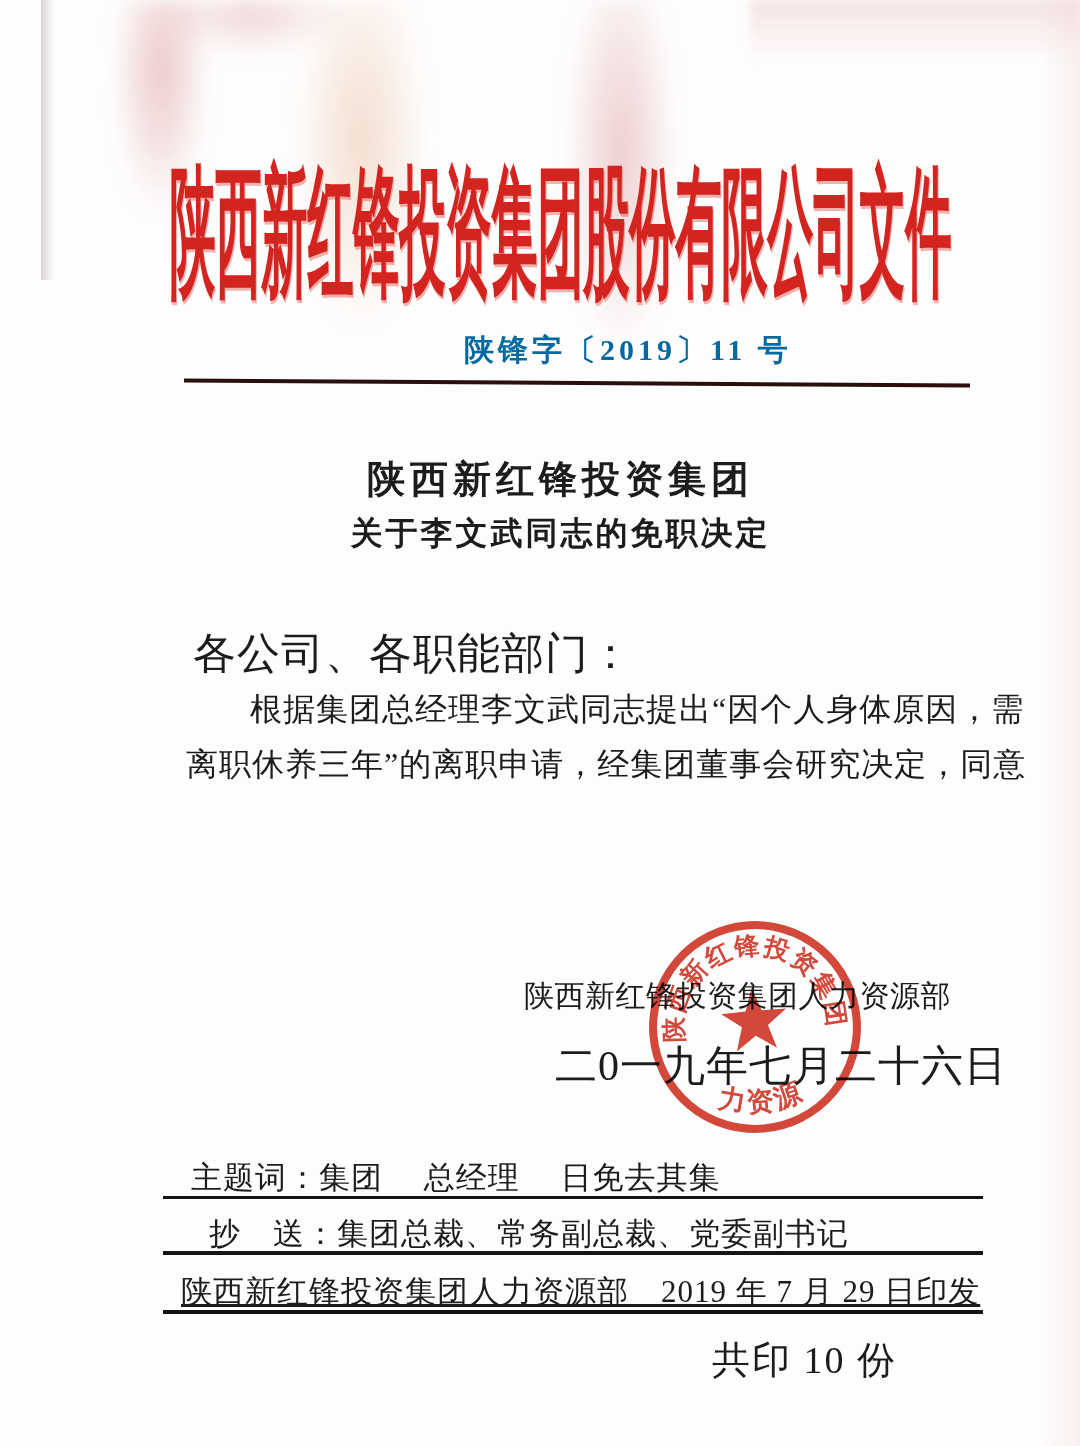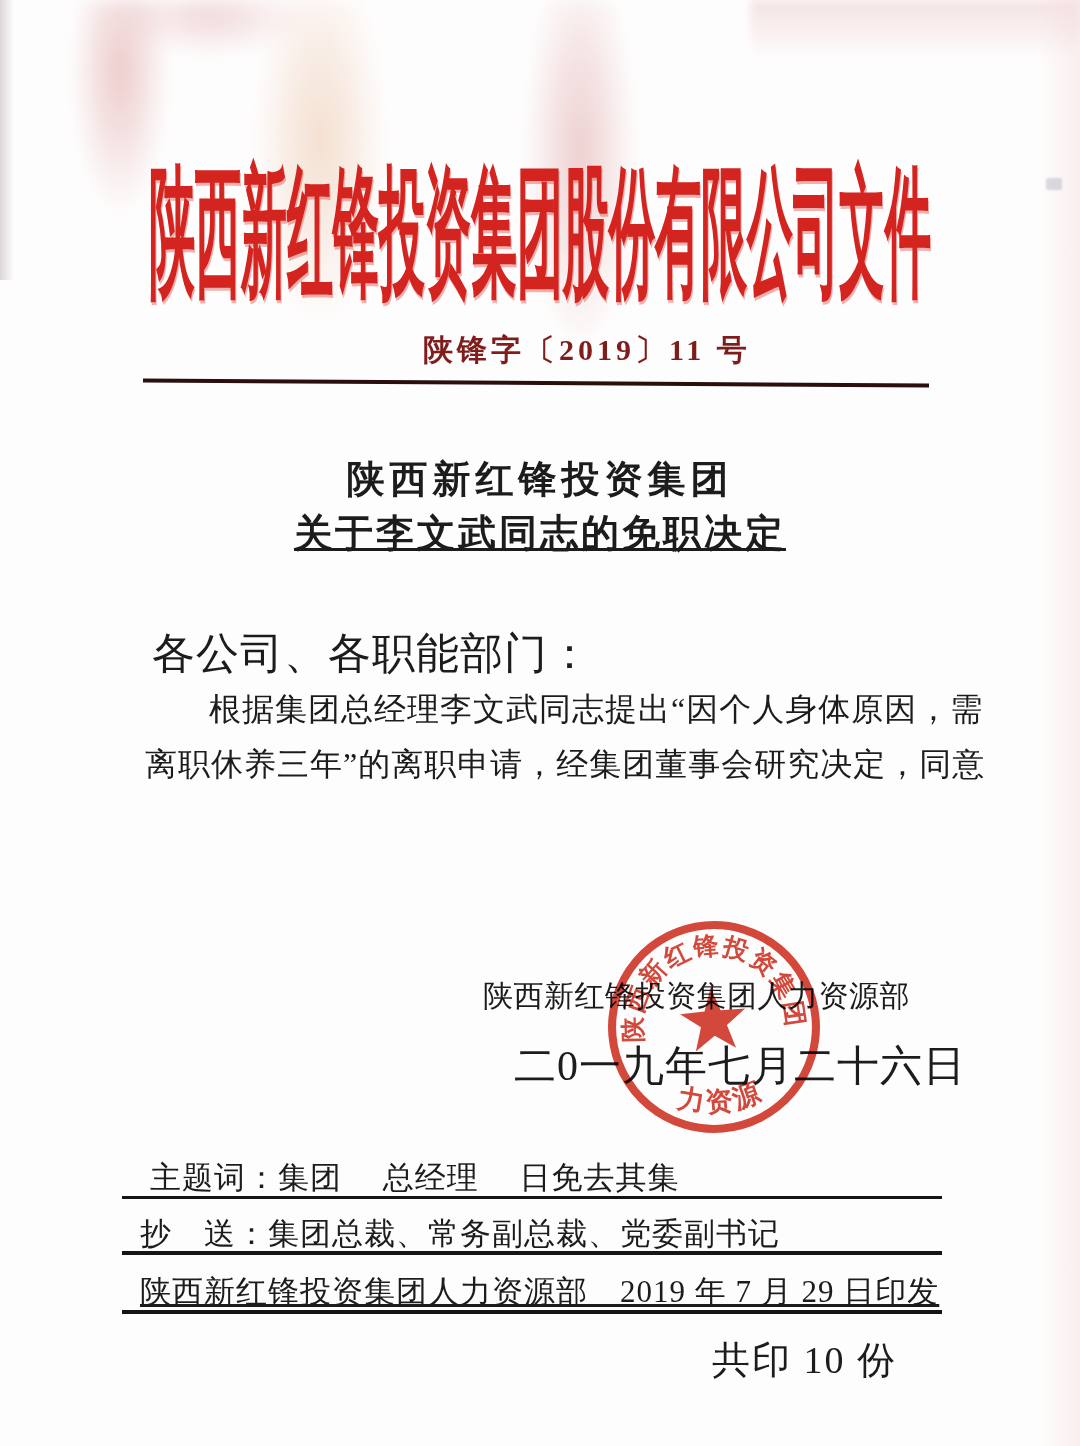--- a/index.html
+++ b/index.html
@@ -11,21 +11,21 @@
   }
   *{margin:0;padding:0;box-sizing:border-box;}
   html,body{width:1080px;height:1446px;}
   body{
     position:relative;
     background:#fefdfd;
     overflow:hidden;
     font-family:"Liberation Serif","DejaVu Serif",serif;
     color:var(--text);
   }
-  .page{position:absolute;inset:0;}
+  .page{position:absolute;inset:0;margin-left:41px;}
 
   
   .smudges{position:absolute;left:20px;top:0;width:700px;height:400px;pointer-events:none;
     background:
       radial-gradient(ellipse 70px 210px at 100px 70px, rgba(222,160,160,.55), rgba(222,160,160,0) 70%),
       radial-gradient(ellipse 95px 270px at 300px 140px, rgba(234,192,162,.5), rgba(234,192,162,0) 70%),
       radial-gradient(ellipse 80px 290px at 560px 150px, rgba(224,168,168,.55), rgba(224,168,168,0) 70%),
       radial-gradient(ellipse 140px 60px at 190px 15px, rgba(226,172,172,.45), rgba(226,172,172,0) 70%);
     filter:blur(8px);}
   .smudge-tr{position:absolute;right:0;top:0;width:330px;height:60px;pointer-events:none;
@@ -40,28 +40,28 @@
   
   .org-header{position:absolute;top:163px;left:0;right:0;display:flex;justify-content:center;}
   .org-header span{
     display:inline-block;white-space:nowrap;
     font-size:46px;font-weight:bold;line-height:1;
     color:var(--header-red);
     transform:scale(1,3.1);transform-origin:top center;
     text-shadow:1px 1px 0 rgba(212,36,32,.35);
   }
   .doc-number{position:absolute;left:423px;top:330px;font-size:30px;font-weight:bold;
-    letter-spacing:4px;color:#7f1d1d;}
+    letter-spacing:4px;color:#0369a1;}
   .header-rule{position:absolute;left:143px;top:381px;width:786px;height:4px;
     background:var(--rule-dark);transform:rotate(0.35deg);}
 
   
   .doc-title{position:absolute;left:0;right:0;top:452px;text-align:center;font-weight:bold;}
   .doc-title .t1{font-size:38px;letter-spacing:5px;line-height:55px;}
-  .doc-title .t2{font-size:38px;letter-spacing:3px;line-height:52px;text-decoration:underline;}
+  .doc-title .t2{font-size:32px;letter-spacing:3px;line-height:52px;}
 
   
   .salutation{position:absolute;left:152px;top:625px;font-size:43px;letter-spacing:1px;}
   .paragraph{position:absolute;left:145px;top:682px;width:805px;font-size:32px;letter-spacing:1px;}
   .para-line{height:55px;line-height:55px;white-space:nowrap;}
   .para-line.indent{text-indent:64px;}
 
   
   .sig-dept{position:absolute;left:483px;top:976px;font-size:30px;letter-spacing:0.5px;}
   .sig-date{position:absolute;left:514px;top:1038px;font-size:42px;letter-spacing:1px;}
@@ -71,21 +71,21 @@
     transform:rotate(-5deg);mix-blend-mode:multiply;opacity:.92;}
   .seal .ring{fill:none;stroke:var(--seal-red);stroke-width:8;}
   .seal text{fill:var(--seal-red);font-family:"Liberation Serif","DejaVu Serif",serif;font-weight:bold;}
   .seal .arc{font-size:25px;letter-spacing:2px;}
   .seal .bottom{font-size:27px;letter-spacing:3px;}
   .seal .star{fill:var(--seal-red);}
 
   
   .f-row{position:absolute;font-size:31px;letter-spacing:1px;white-space:nowrap;}
   .f-row.r1{left:150px;top:1157px;}
-  .f-row.r2{left:140px;top:1213px;}
+  .f-row.r2{left:168px;top:1213px;}
   .f-row.r3{left:140px;top:1271px;text-decoration:underline;}
   .hline{position:absolute;left:122px;width:820px;height:4px;background:var(--line-black);}
   .hline.l1{top:1196px;height:3px;}
   .hline.l2{top:1251px;}
   .hline.l3{top:1310px;}
   .copies{position:absolute;right:183px;top:1335px;font-size:38px;letter-spacing:2px;}
 </style>
 </head>
 <body>
 

